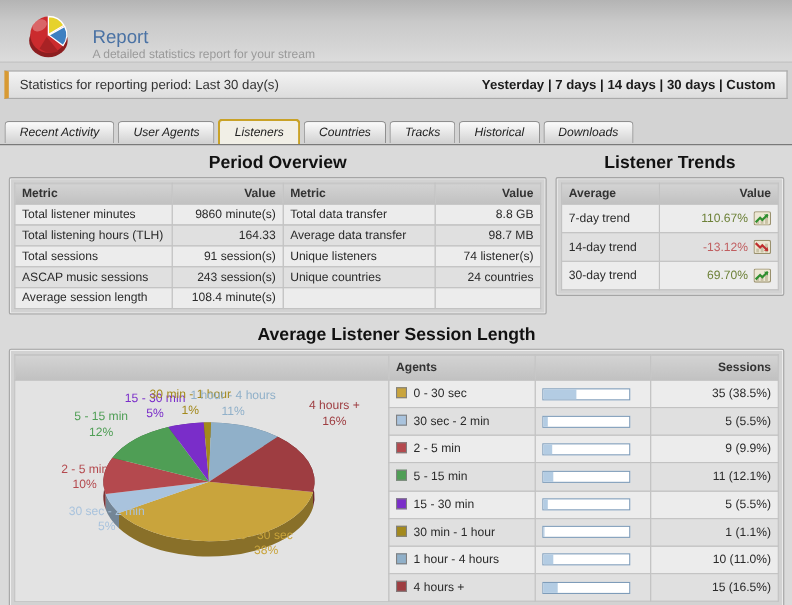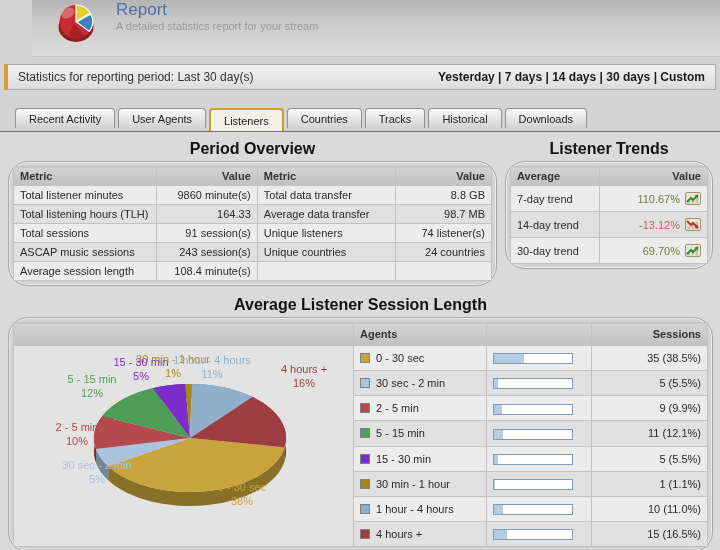--- a/index.html
+++ b/index.html
@@ -7,56 +7,56 @@
     width:720px;height:550px;overflow:hidden;
     background:#d3d3d3;
     font-family:"Liberation Sans",sans-serif;
     -webkit-font-smoothing:antialiased;
   }
   
   .app-header{
     height:57px;box-sizing:border-box;
     background:linear-gradient(180deg,#b4b4b4 0%,#c9c9c9 35%,#dcdcdc 100%);
     border-bottom:1px solid #c2c2c2;
-    display:flex;align-items:flex-start;padding:0 22px;margin-left:32px;
+    display:flex;align-items:flex-end;padding:0 22px;
   }
   .logo-wrap{width:48px;height:46px;margin-right:14px;flex:0 0 auto;}
   .titles .t{font-size:17px;color:#4a72a4;line-height:19px;}
   .titles .s{font-size:11px;color:#9a9a9a;margin-top:1px;}
   
   .statsbar{
     margin:7px 4px 0 4px;height:26px;box-sizing:border-box;
     background:linear-gradient(180deg,#f3f3f3,#dcdcdc);
     border:1px solid #a9a9a9;border-left:4px solid #d89a33;
     display:flex;align-items:center;justify-content:space-between;
     padding:0 10px;font-size:12px;color:#333;
   }
   .range{font-weight:bold;color:#1b1b1b;}
   .range .rlink{cursor:pointer;}
   
-  .tabbar{margin-top:18px;padding-left:15px;display:flex;align-items:flex-start;}
+  .tabbar{margin-top:18px;padding-left:4px;display:flex;align-items:center;font-style:italic;}
   .tab{
     font-size:11px;color:#222;cursor:pointer;white-space:nowrap;
     background:linear-gradient(180deg,#fbfbfb,#d2d2d2);
     border:1px solid #8f8f8f;border-bottom:none;
     border-radius:4px 4px 0 0;
     padding:4px 13px 3px 13px;margin-right:3px;
   }
   .tab.active{
     border:2px solid #c9a227;border-bottom:none;
     background:#f1efe6;padding:5px 13px 4px 13px;
   }
   
   .content{
     border-top:1px solid #6e6e6e;background:#dadada;
     padding:2px 7px 8px 8px;box-sizing:border-box;height:421px;
   }
   .section-title{font-size:16px;font-weight:bold;text-align:center;color:#111;margin:6px 0 3px 0;}
   .panel{
-    background:#d2d2d2;border:1px solid #a5a5a5;border-radius:20px;
+    background:#d2d2d2;border:1px solid #a5a5a5;border-radius:2px;
     padding:4px;box-shadow:inset 0 0 0 1px #eeeeee;
   }
   .row-top{display:flex;gap:8px;align-items:flex-start;}
   .col-left{width:489px;flex:0 0 auto;box-sizing:border-box;}
   .col-right{flex:1;}
   table{border-collapse:collapse;width:100%;font-size:11px;color:#2a2a2a;table-layout:fixed;}
   th,td{border:1px solid #c2c2c2;padding:3px 6px;text-align:left;background:#ececec;overflow:hidden;white-space:nowrap;}
   thead th{background:linear-gradient(180deg,#d3d3d3,#c1c1c1);color:#333;font-weight:bold;}
   tbody tr:nth-child(even) td{background:#e0e0e0;}
   .val{text-align:right;margin-top:42px;}

